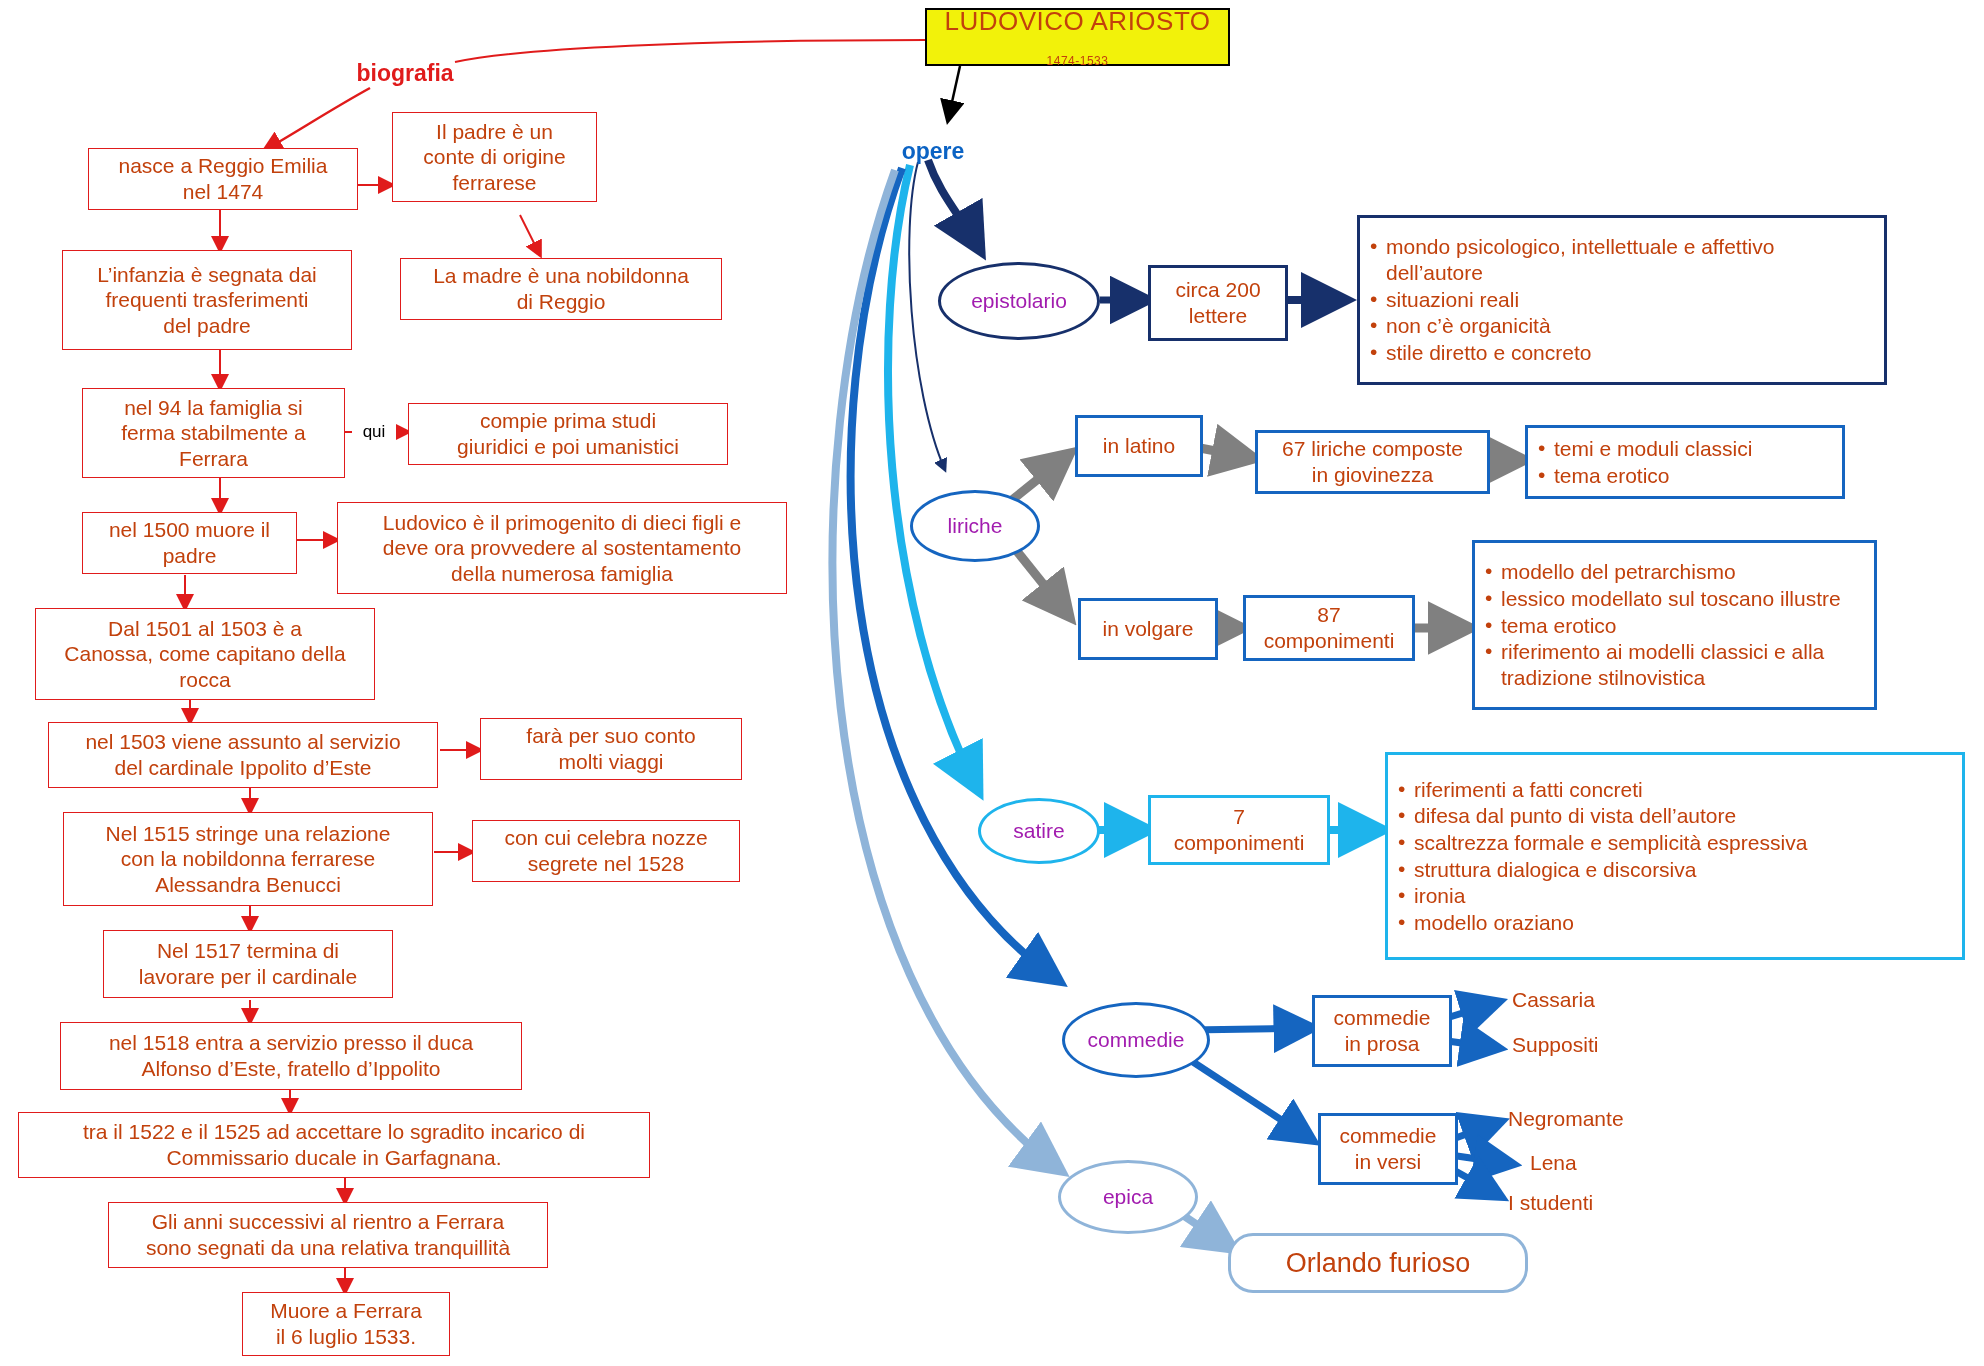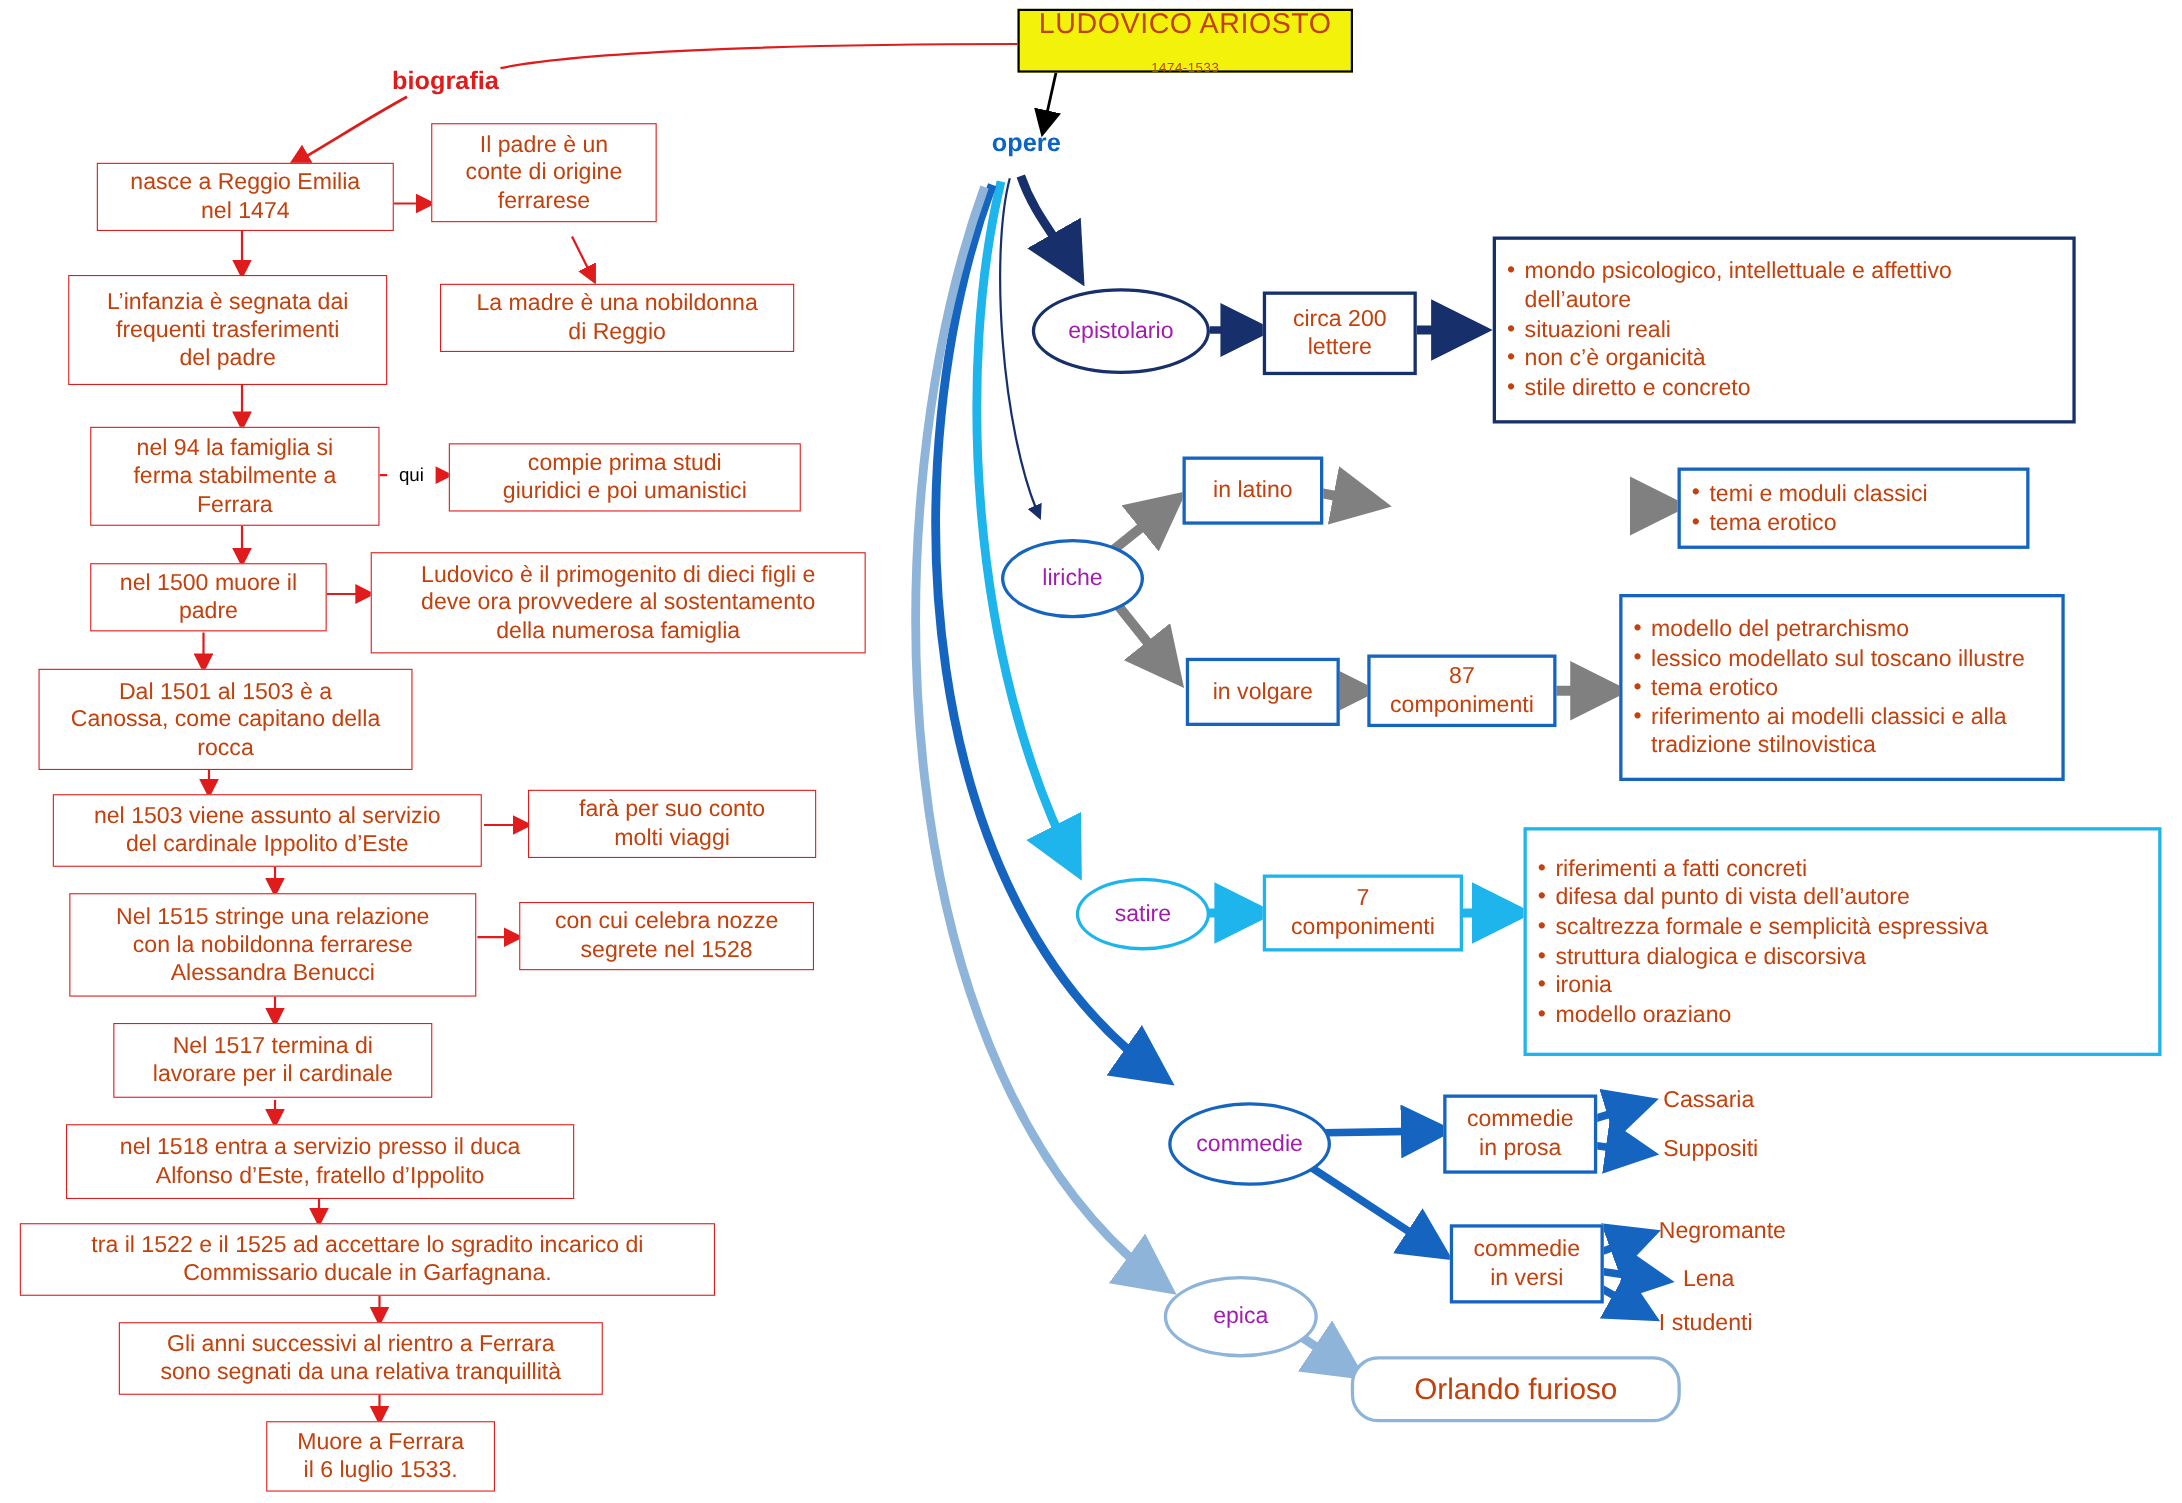--- a/index.html
+++ b/index.html
@@ -247,21 +247,21 @@
 
     <path d="M1160,1200 L1232,1248" stroke="#8fb4d9" stroke-width="8" fill="none" marker-end="url(#ar-steel)"></path>
   </svg>
 
   <div class="node title-box" style="left:925px; top:8px; width:305px; height:58px;">
     <span>LUDOVICO  ARIOSTO</span>
     <span class="sub">1474-1533</span>
   </div>
 
   <div class="node label-red" style="left:345px; top:58px; width:120px; height:30px;">biografia</div>
-  <div class="node label-blue" style="left:888px; top:114px; width:90px; height:30px;text-align:center;">opere</div>
+  <div class="node label-blue" style="left:888px; top:136px; width:90px; height:30px;text-align:center;">opere</div>
 
   <div class="node bio-box" style="left:88px; top:148px; width:270px; height:62px; white-space:pre-line;">nasce a Reggio  Emilia
 nel 1474</div>
 
   <div class="node bio-box" style="left:392px; top:112px; width:205px; height:90px; white-space:pre-line;">Il padre è un
 conte di origine
 ferrarese</div>
 
   <div class="node bio-box" style="left:400px; top:258px; width:322px; height:62px; white-space:pre-line;">La madre è una  nobildonna
 di Reggio</div>
@@ -329,20 +329,22 @@
       <li>situazioni reali</li>
       <li>non c’è organicità</li>
       <li>stile diretto e concreto</li>
     </ul>
   </div>
 
   <div class="ellipse el-blue" style="left:910px; top:490px; width:130px; height:72px;">liriche</div>
 
   <div class="node blue-box" style="left:1075px; top:415px; width:128px; height:62px;">in latino</div>
 
+  <div class="node blue-box" style="left:1255px; top:430px; width:235px; height:64px; white-space:pre-line;">67 liriche composte
+in giovinezza</div>
 
   <div class="node blue-box-l" style="left:1525px; top:425px; width:320px; height:74px;">
     <ul class="bullets">
       <li>temi e moduli classici</li>
       <li>tema erotico</li>
     </ul>
   </div>
 
   <div class="node blue-box" style="left:1078px; top:598px; width:140px; height:62px;">in volgare</div>
 

